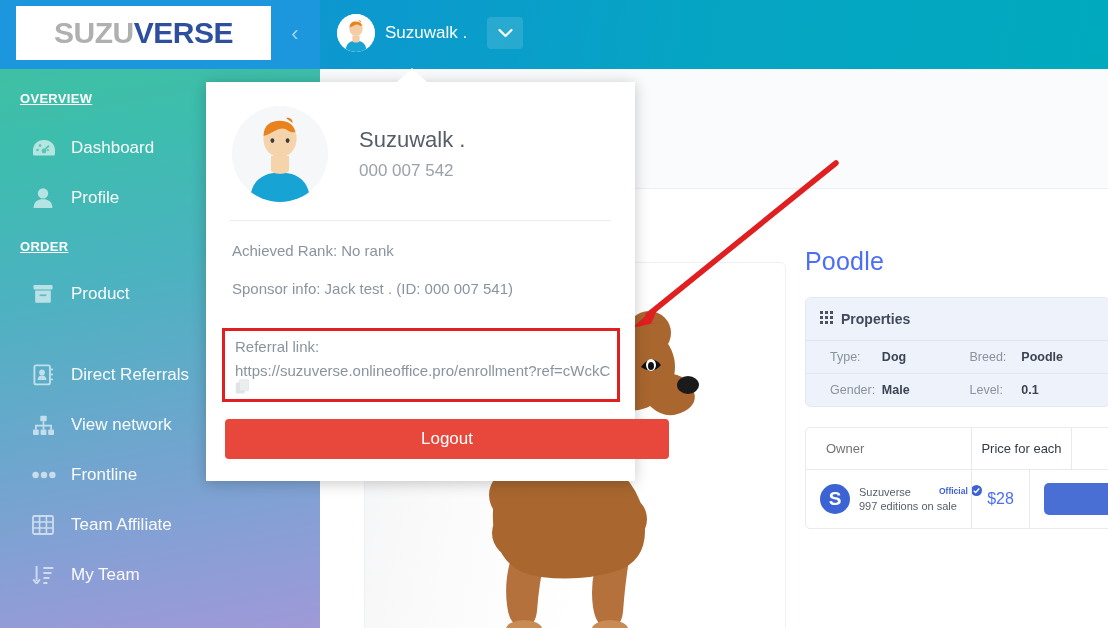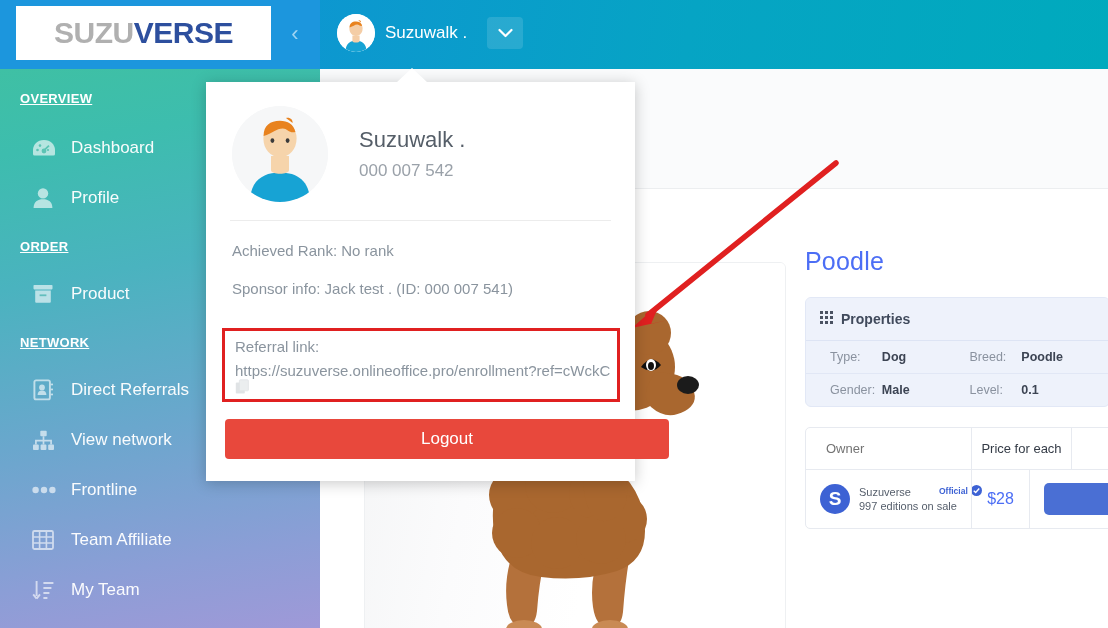--- a/index.html
+++ b/index.html
@@ -376,21 +376,20 @@
         <svg width="22" height="22" viewBox="0 0 22 22">
             <rect x="1.5" y="2" width="19" height="4.4" rx="0.8" fill="#fff"></rect>
             <path d="M3.2 7.4 h15.6 v11.4 a1 1 0 0 1 -1 1 H4.2 a1 1 0 0 1 -1 -1 z" fill="#fff"></path>
             <rect x="7.6" y="11.4" width="6.8" height="1.8" fill="#6fc6bc"></rect>
           </svg>
       </span>
       <span class="side-label">Product</span>
     </div>
 
     <div style="height:16px"></div>
-    <div class="side-section">NETWORK</div>
     <div style="height:15px"></div>
 
     <div class="side-item">
       <span class="side-ico">
         <svg width="22" height="22" viewBox="0 0 22 22">
             <rect x="2.4" y="1.4" width="15.5" height="19" rx="1.6" fill="none" stroke="#fff" stroke-width="1.9"></rect>
             <circle cx="10" cy="8.4" r="2.9" fill="#fff"></circle>
             <path d="M5.6 16 C5.6 12.9 7.6 11.6 10 11.6 s4.4 1.3 4.4 4.4 z" fill="#fff"></path>
             <rect x="18.4" y="4.6" width="2.6" height="1.7" fill="#fff"></rect>
             <rect x="18.4" y="9.6" width="2.6" height="1.7" fill="#fff"></rect>

